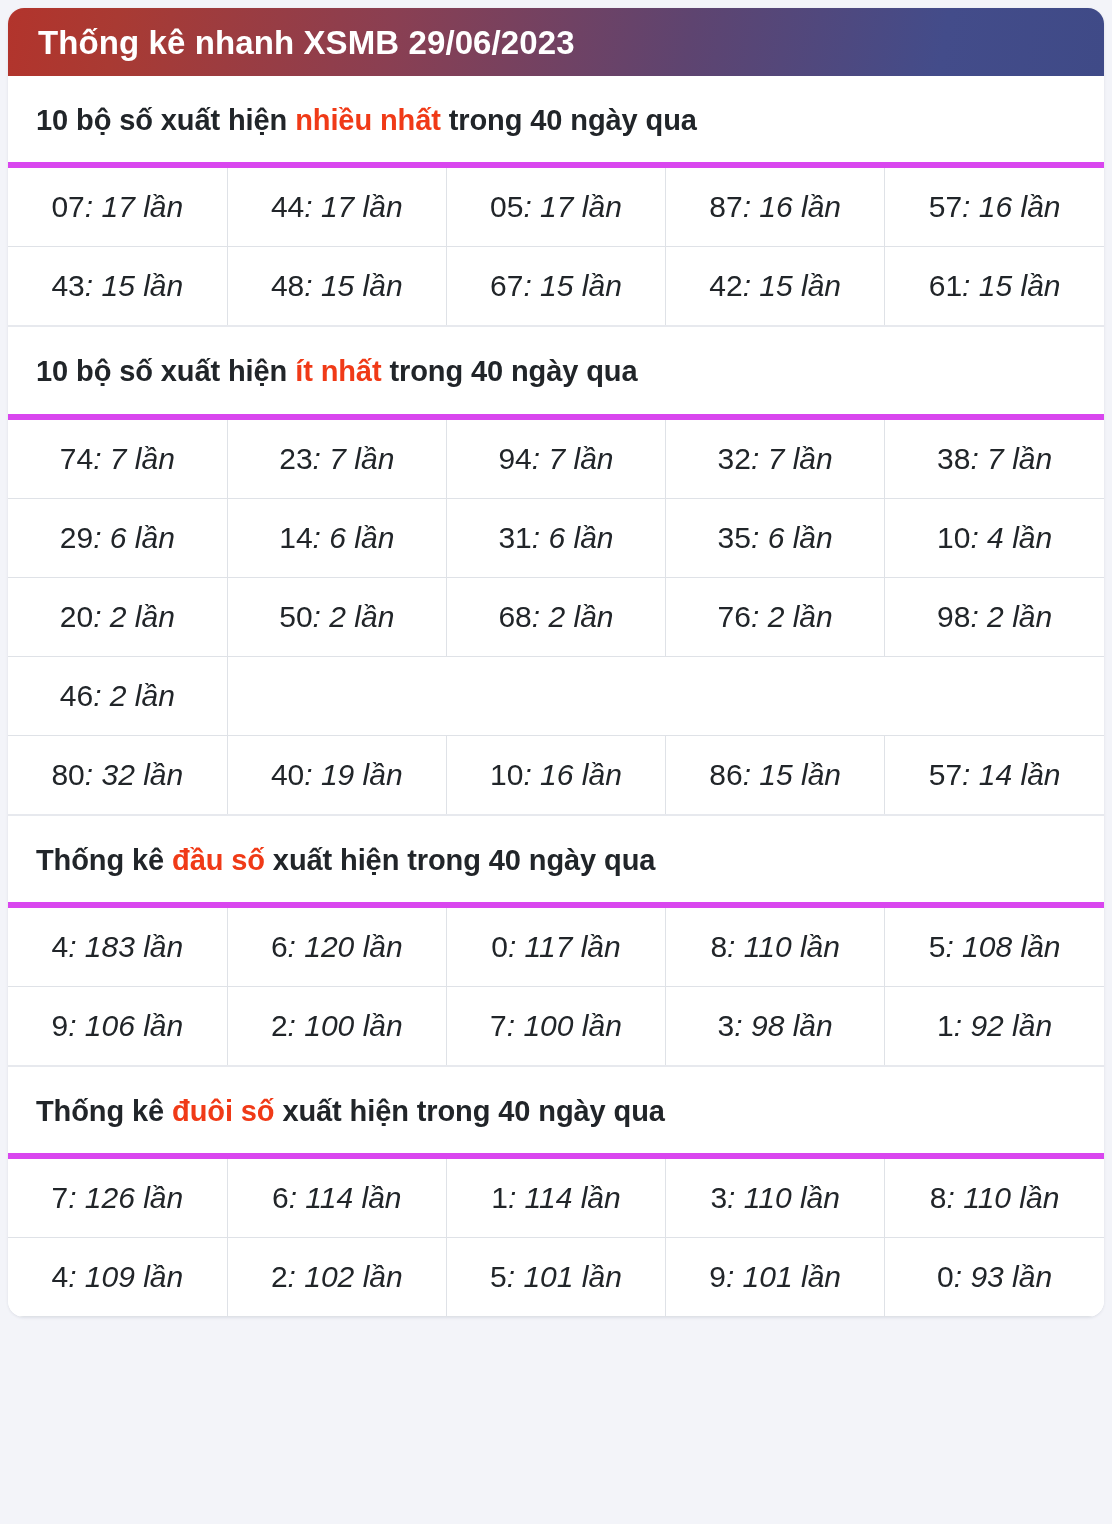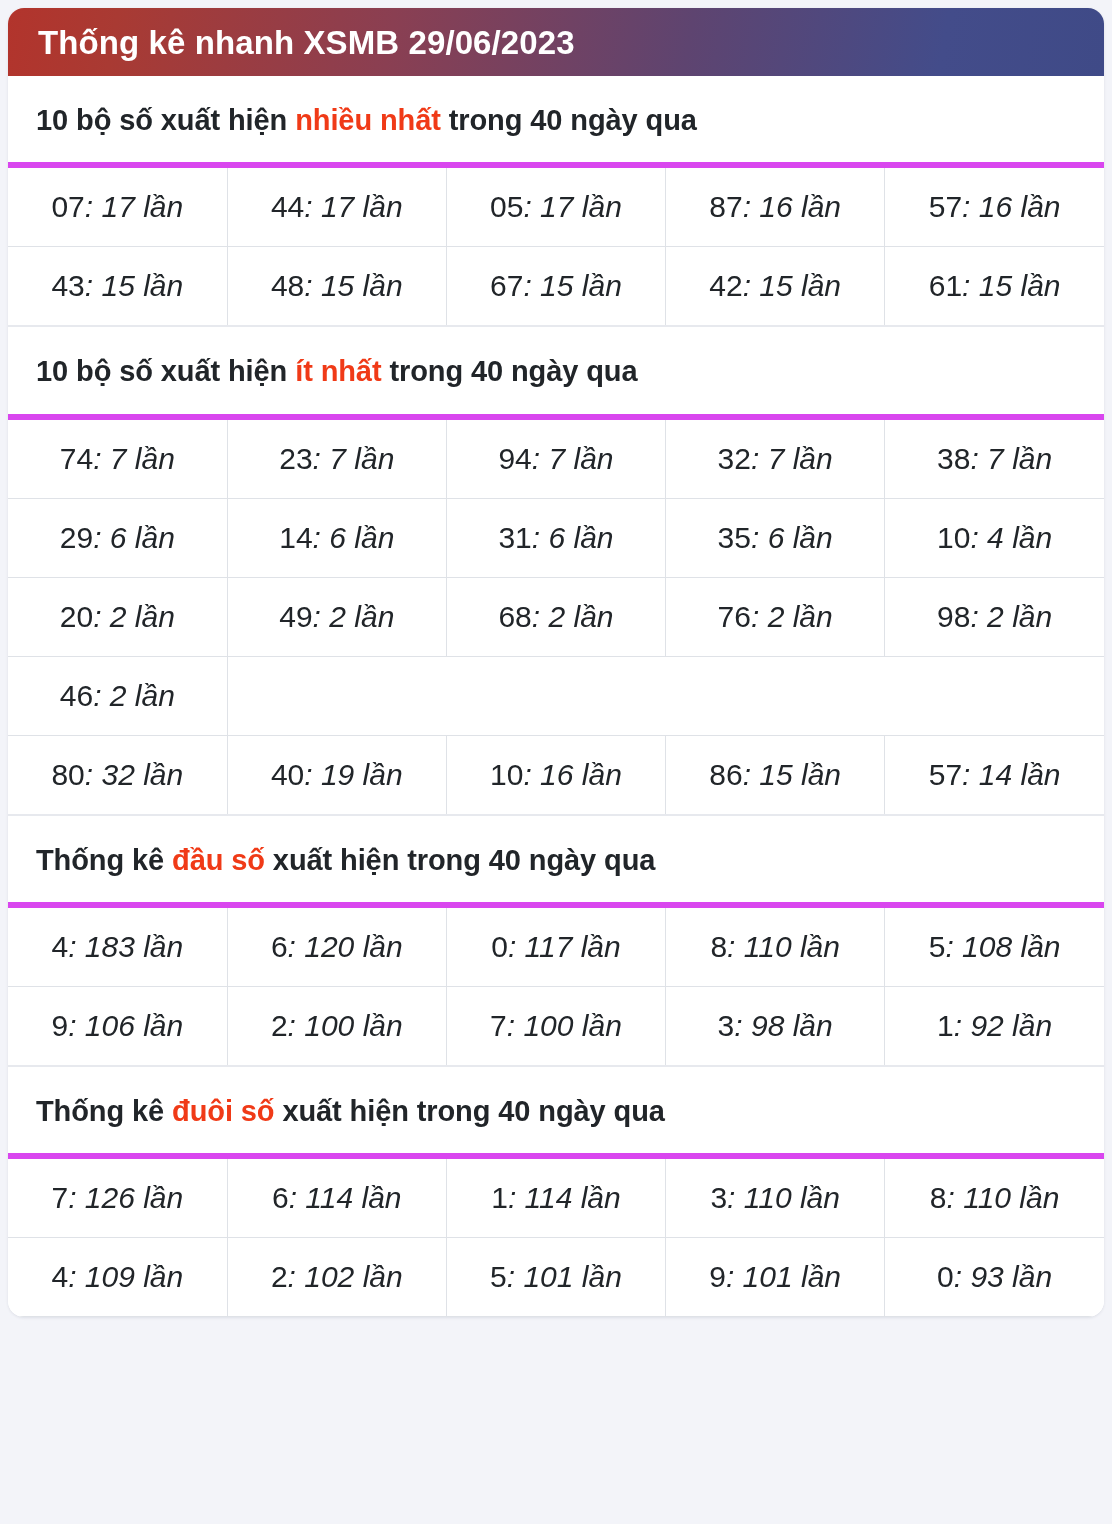--- a/index.html
+++ b/index.html
@@ -146,21 +146,21 @@
         </tr>
         <tr class="data-row">
           <td><span class="cell-key">29</span><span class="cell-rest">: 6 lần</span></td>
           <td><span class="cell-key">14</span><span class="cell-rest">: 6 lần</span></td>
           <td><span class="cell-key">31</span><span class="cell-rest">: 6 lần</span></td>
           <td><span class="cell-key">35</span><span class="cell-rest">: 6 lần</span></td>
           <td><span class="cell-key">10</span><span class="cell-rest">: 4 lần</span></td>
         </tr>
         <tr class="data-row">
           <td><span class="cell-key">20</span><span class="cell-rest">: 2 lần</span></td>
-          <td><span class="cell-key">49</span><span class="cell-rest">: 2 lần</span></td>
+          <td><span class="cell-key">50</span><span class="cell-rest">: 2 lần</span></td>
           <td><span class="cell-key">68</span><span class="cell-rest">: 2 lần</span></td>
           <td><span class="cell-key">76</span><span class="cell-rest">: 2 lần</span></td>
           <td><span class="cell-key">98</span><span class="cell-rest">: 2 lần</span></td>
         </tr>
         <tr class="data-row">
           <td><span class="cell-key">46</span><span class="cell-rest">: 2 lần</span></td>
           <td colspan="4" class="empty-cell"></td>
         </tr>
         <tr class="data-row">
           <td><span class="cell-key">80</span><span class="cell-rest">: 32 lần</span></td>

